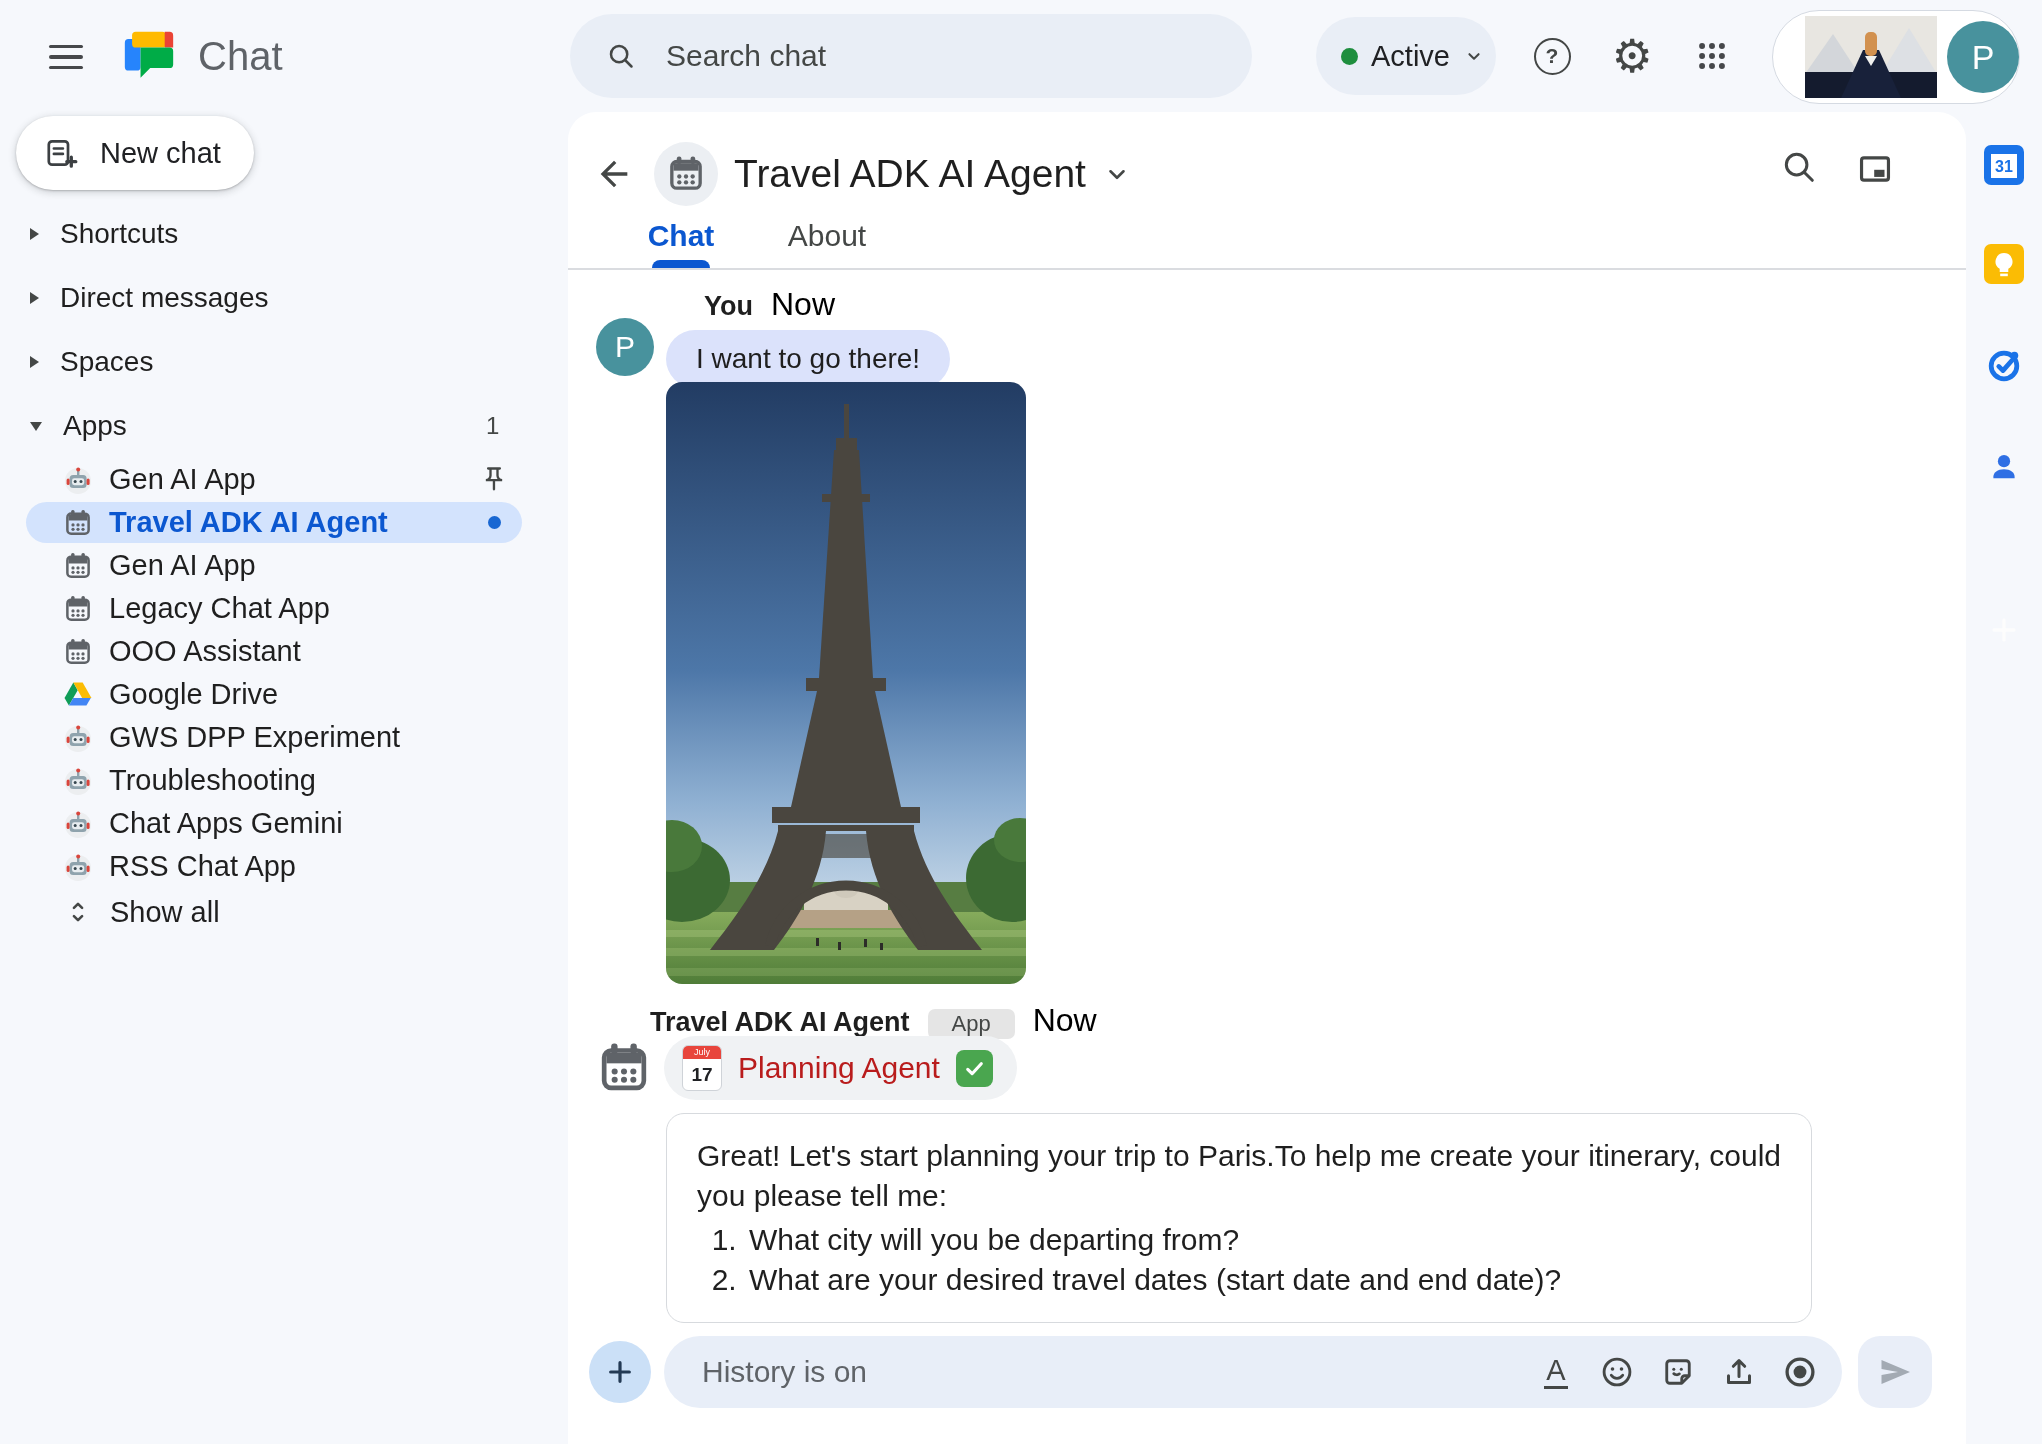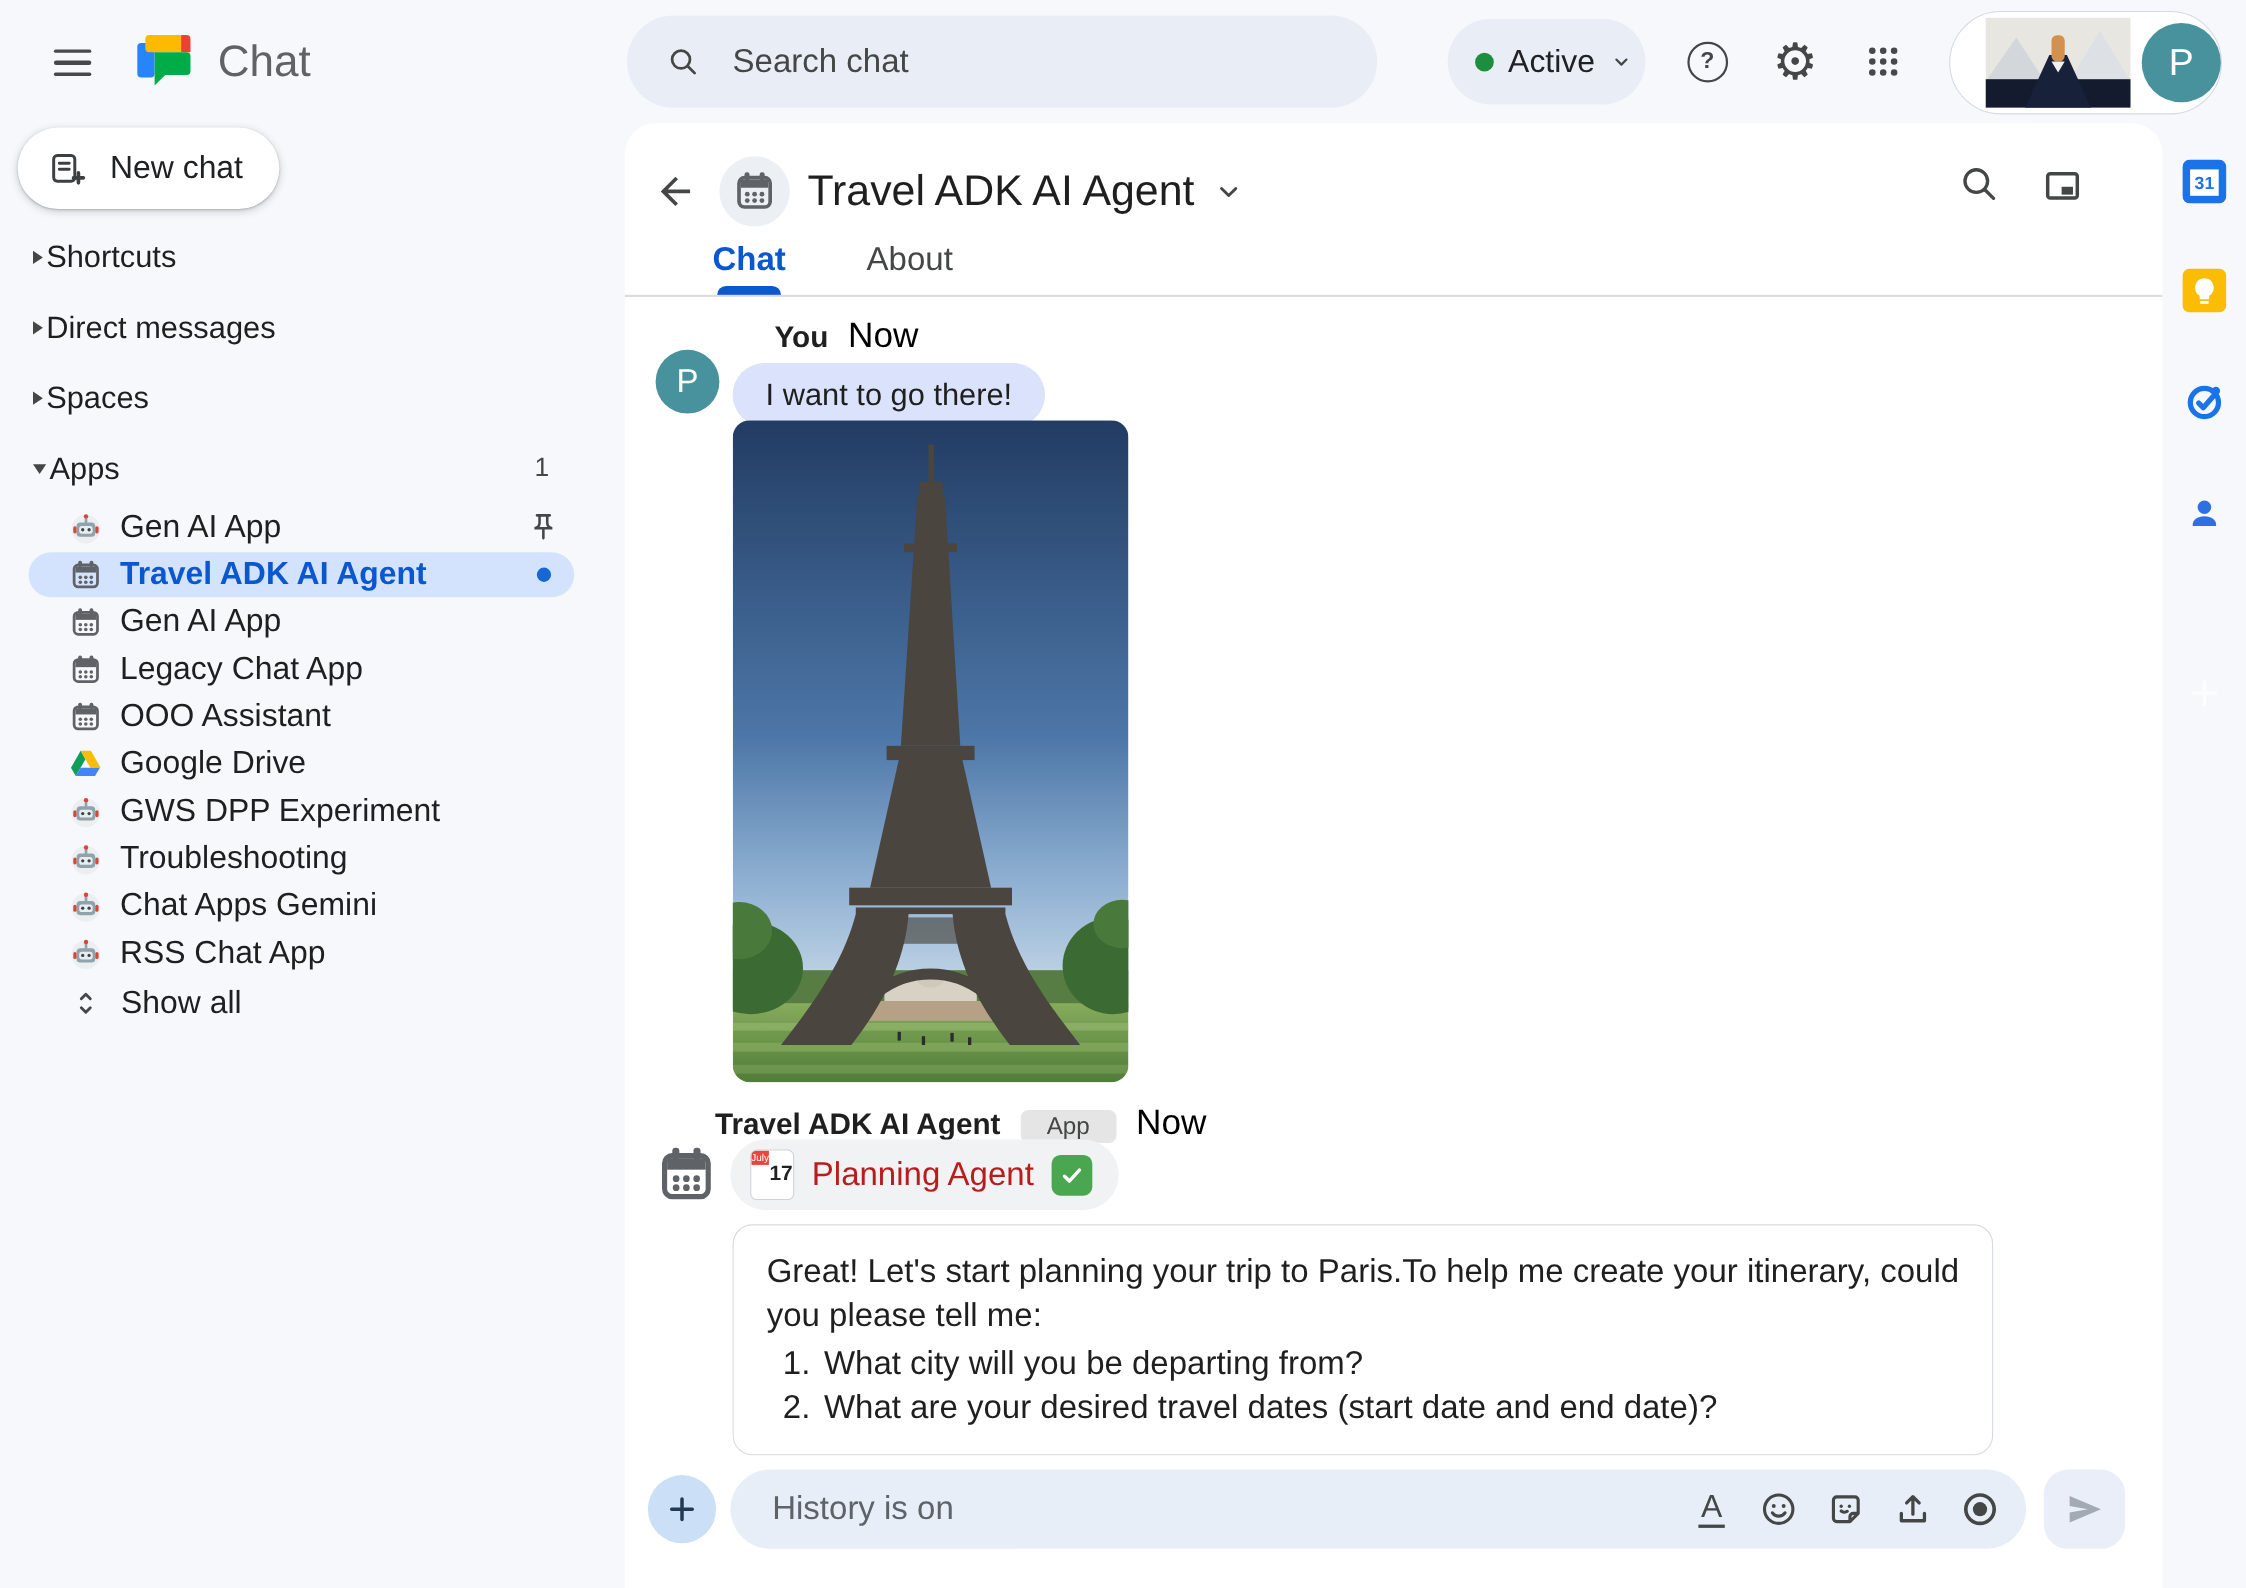--- a/index.html
+++ b/index.html
@@ -29,21 +29,21 @@
   .profile-avatar{width:72px;height:72px;border-radius:50%;background:#48929d;color:#fff;font-size:34px;
     display:flex;align-items:center;justify-content:center;}
 
   
   .sidebar{position:absolute;left:0;top:112px;width:568px;height:1332px;}
   .new-chat{position:absolute;left:16px;top:4px;width:238px;height:74px;border-radius:37px;background:#fff;
     box-shadow:0 1px 2px rgba(60,64,67,.3),0 2px 6px 2px rgba(60,64,67,.15);
     display:flex;align-items:center;gap:20px;padding-left:28px;box-sizing:border-box;cursor:pointer;}
   .new-chat span{font-size:29px;font-weight:500;color:#202124;}
   .nav-list{position:absolute;left:0;right:0;top:90px;}
-  .section-row{height:64px;display:flex;align-items:center;padding-left:30px;gap:3px;font-size:28px;cursor:pointer;position:relative;}
+  .section-row{height:64px;display:flex;align-items:center;padding-left:30px;gap:21px;font-size:28px;cursor:pointer;position:relative;}
   .tri{width:0;height:0;border-left:9px solid #444746;border-top:6px solid transparent;border-bottom:6px solid transparent;}
   .tri.down{border-left:6px solid transparent;border-right:6px solid transparent;border-top:9px solid #444746;border-bottom:none;}
   .sec-count{position:absolute;left:486px;font-size:24px;color:#444746;}
   .app-row{height:43px;display:flex;align-items:center;padding-left:62px;gap:15px;font-size:29px;position:relative;cursor:pointer;}
   .app-row .app-icon{width:32px;height:32px;display:flex;align-items:center;justify-content:center;position:relative;z-index:1;}
   .app-row .app-label{position:relative;z-index:1;white-space:nowrap;}
   .app-row.selected::before{content:"";position:absolute;left:26px;right:46px;top:1px;bottom:1px;background:#d3e3fd;border-radius:21px;}
   .app-row.selected .app-label{color:#0b57d0;font-weight:700;}
   .row-pin{position:absolute;left:480px;top:7px;z-index:1;}
   .row-dot{position:absolute;left:488px;top:15px;width:13px;height:13px;border-radius:50%;background:#1967d2;z-index:1;}
@@ -73,21 +73,21 @@
     font-size:30px;display:flex;align-items:center;justify-content:center;}
   .msg-bubble{left:98px;top:206px;height:58px;border-radius:29px;background:#dbe2fb;
     display:inline-flex;align-items:center;padding:0 30px;font-size:28px;color:#1f1f1f;margin-top:12px;}
   .photo{left:98px;top:270px;width:360px;height:602px;border-radius:16px;overflow:hidden;cursor:pointer;}
 
   .agent-cal-avatar{left:28px;top:928px;}
   .agent-chip{left:96px;top:924px;height:64px;border-radius:32px;background:#f0f2f4;
     display:inline-flex;align-items:center;gap:16px;padding:0 24px 0 18px;}
   .agent-chip b{font-size:30px;font-weight:400;color:#b91c1c;white-space:nowrap;}
   .mini-cal{width:38px;height:44px;border-radius:6px;overflow:hidden;background:#fff;border:1px solid #cfd3d8;
-    display:flex;flex-direction:row;}
+    display:flex;flex-direction:column;}
   .mc-top{height:13px;background:#e8453c;color:#fff;font-size:9px;text-align:center;line-height:13px;}
   .mc-day{flex:1;font-size:19px;font-weight:700;color:#202124;display:flex;align-items:center;justify-content:center;}
   .chip-check{width:37px;height:37px;border-radius:8px;background:#4aa64f;display:flex;align-items:center;justify-content:center;}
   .agent-card{left:98px;top:990px;width:1146px;box-sizing:border-box;border:1.5px solid #d7dade;border-radius:18px;
     background:#fff;padding:22px 30px;font-size:30px;line-height:40px;color:#1f1f1f;margin-top:11px;}
   .agent-card ol{margin:4px 0 0 0;padding-left:48px;}
   .agent-card li{padding-left:4px;}
 
   .plus-btn{left:21px;top:1229px;width:62px;height:62px;border-radius:50%;background:#cbe0f7;
     display:flex;align-items:center;justify-content:center;cursor:pointer;}

